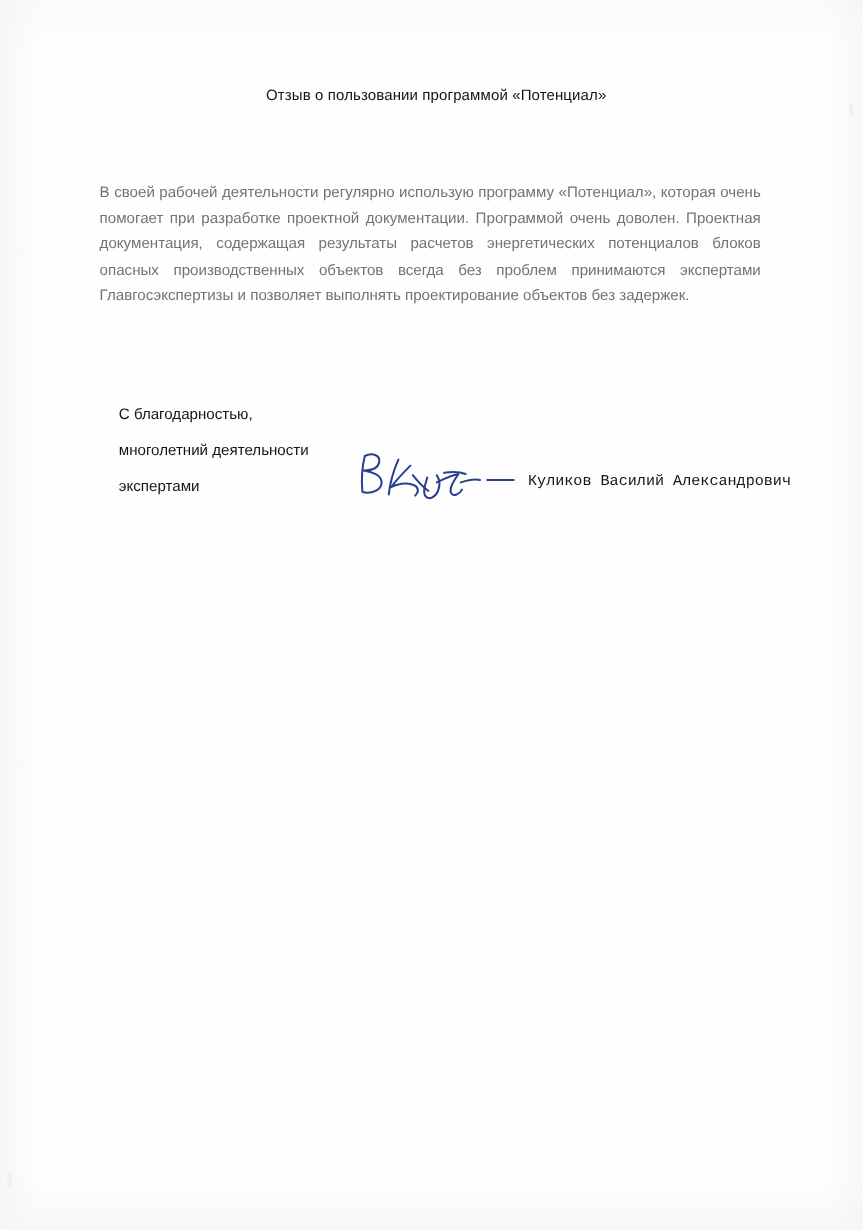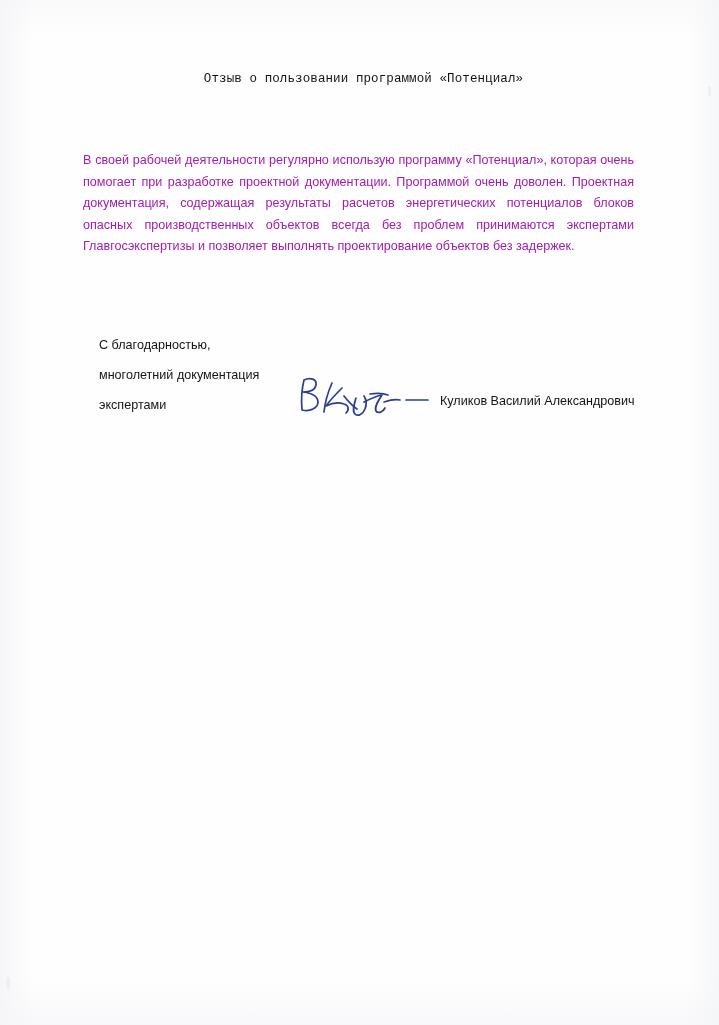--- a/index.html
+++ b/index.html
@@ -37,32 +37,31 @@
   .doc-title {
     position: absolute;
     top: 72px;
     left: 0;
     right: 0;
     text-align: center;
     font-size: 12.5px;
     letter-spacing: 0.1px;
     color: #141414;
     padding-left: 8px;
-    font-family: Liberation Mono, monospace;
   }
 
   .body-text {
     position: absolute;
     top: 150px;
     left: 83px;
     width: 551px;
     font-size: 12.6px;
     line-height: 21.5px;
     text-align: justify;
-    color: #a21caf;
+    color: #737373;
   }
 
   .closing {
     position: absolute;
     left: 83px;
     top: 330px;
     font-size: 12.6px;
     line-height: 30px;
     color: #141414;
   }
@@ -81,20 +80,21 @@
     height: 60px;
   }
 
   .signer-name {
     position: absolute;
     left: 440px;
     top: 394px;
     font-size: 12.6px;
     color: #141414;
     white-space: nowrap;
+    font-family: Liberation Mono, monospace;
   }
 
   .edge-mark {
     position: absolute;
     background: #f0f0f2;
   }
   .edge-mark.top-right { right: 8px; top: 86px; width: 3px; height: 10px; }
   .edge-mark.bottom-left { left: 6px; bottom: 36px; width: 4px; height: 12px; }
 </style>
 </head>
@@ -105,21 +105,21 @@
 
   <div class="edge-mark top-right"></div>
   <div class="edge-mark bottom-left"></div>
 
   <div class="doc-title">Отзыв о пользовании программой «Потенциал»</div>
 
   <div class="body-text">В своей рабочей деятельности регулярно использую программу «Потенциал», которая очень помогает при разработке проектной документации. Программой очень доволен. Проектная документация, содержащая результаты расчетов энергетических потенциалов блоков опасных производственных объектов всегда без проблем принимаются экспертами Главгосэкспертизы и позволяет выполнять проектирование объектов без задержек.</div>
 
   <div class="closing">
     <span class="line">С благодарностью,</span>
-    <span class="line">многолетний документация</span>
+    <span class="line">многолетний деятельности</span>
     <span class="line">экспертами</span>
   </div>
 
   <div class="signature-wrap">
     <svg viewBox="0 0 150 60" xmlns="http://www.w3.org/2000/svg" aria-hidden="true">
       <g fill="none" stroke="#2a3f8f" stroke-width="1.7" stroke-linecap="round" stroke-linejoin="round">
         <path d="M14 44 C13 33, 14 22, 16 14 C22 11, 29 13, 28 19 C27 25, 20 26, 15 26 C22 27, 30 30, 30 36 C30 42, 22 46, 14 44 Z"></path>
         <path d="M36 46 C37 36, 40 26, 44 17"></path>
         <path d="M54 22 C48 28, 42 34, 38 40 C44 37, 50 36, 56 38 C60 39, 62 43, 58 47"></path>
         <path d="M56 30 C60 35, 64 40, 69 43"></path>

